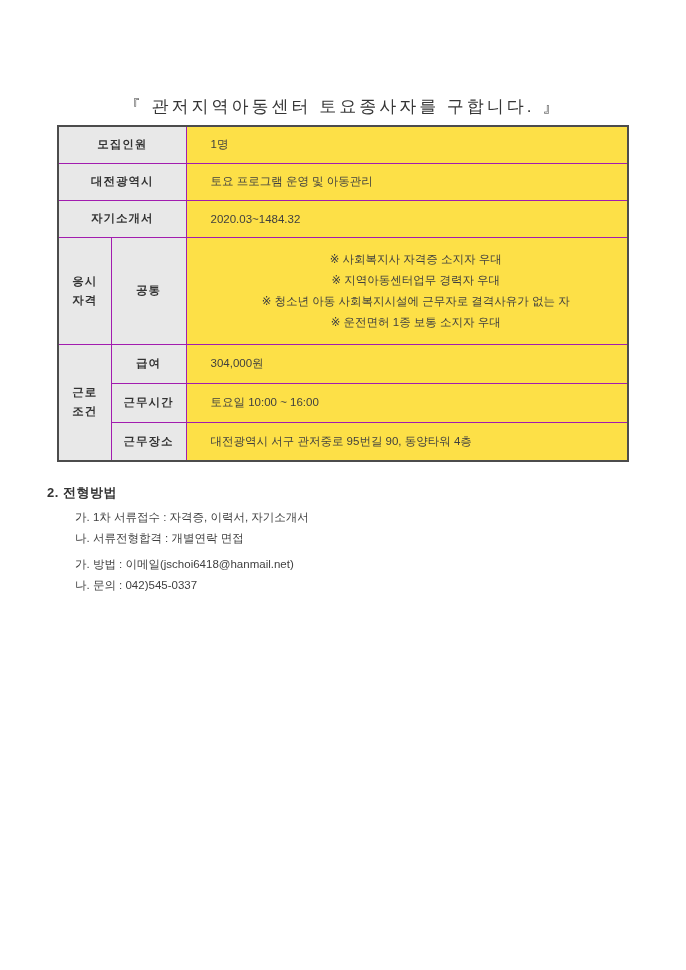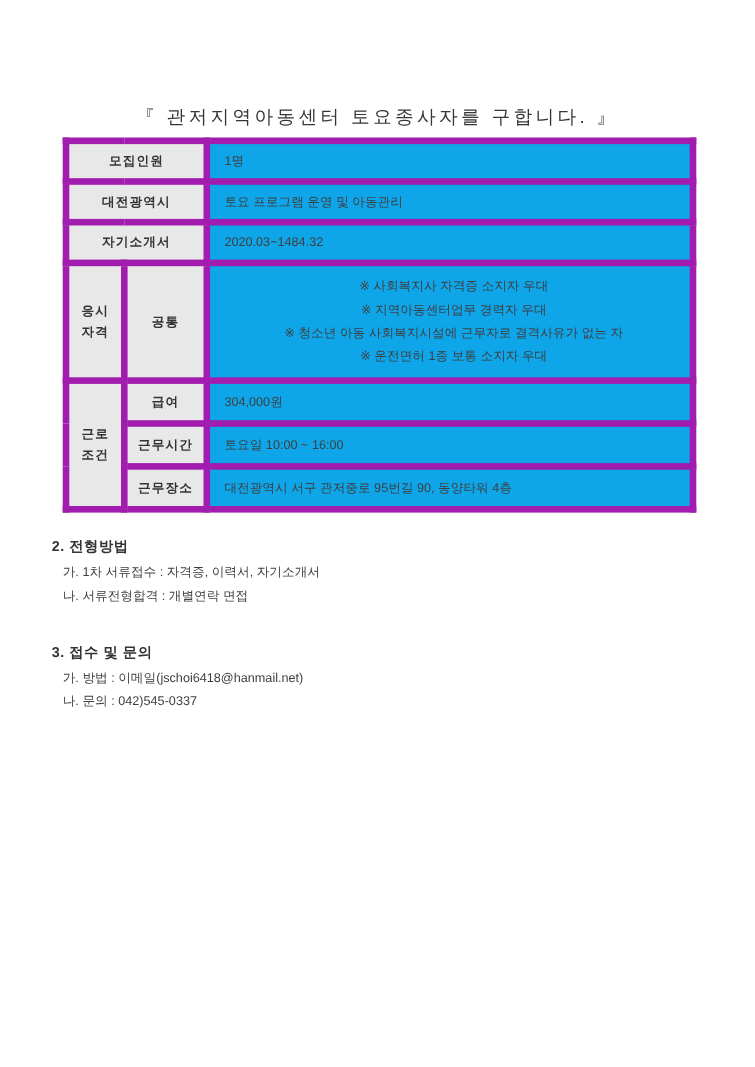--- a/index.html
+++ b/index.html
@@ -33,46 +33,46 @@
   .sec-contact .section-heading { margin-top: 31px; }
 
   .recruit-table {
     margin: 7px 0 0 10px;
     width: 570px;
     border-collapse: collapse;
     table-layout: fixed;
     border: 2px solid #4c4c4c;
   }
   .recruit-table td {
-    border: 6px solid #a21caf;
+    border: 1px solid #a21caf;
     font-size: 11.5px;
     color: #3f3f3f;
     padding: 2px 6px;
   }
   .recruit-table td.hdr {
     background: #e8e8e8;
     text-align: center;
     font-weight: 700;
     color: #333333;
     letter-spacing: 1px;
   }
   .recruit-table td.val {
-    background: #0ea5e9;
+    background: #fde047;
     text-align: left;
-    padding-left: 13px;
+    padding-left: 24px;
   }
   .row-basic { height: 37px; }
   .row-qual { height: 107px; }
   .row-cond { height: 39px; }
   .multiline { white-space: pre-line; line-height: 19px; }
   .req-list { line-height: 21px; text-align: center; }
   .req-item { white-space: nowrap; }
 
   .item-list {
-    margin: 5px 0 0 10px;
+    margin: 5px 0 0 28px;
     font-size: 11.5px;
     line-height: 21px;
     color: #3f3f3f;
   }
   .list-item { white-space: nowrap; }
 </style>
 </head>
 <body>
 
 <div class="page">
@@ -133,20 +133,19 @@
 
   <div class="section sec-process">
     <div class="section-heading">2. 전형방법</div>
     <div class="item-list">
       <div class="list-item">가. 1차 서류접수 : 자격증, 이력서, 자기소개서</div>
       <div class="list-item">나. 서류전형합격 : 개별연락 면접</div>
     </div>
   </div>
 
   <div class="section sec-contact">
-    <div class="section-heading">3. 접수 및 문의</div>
     <div class="item-list">
       <div class="list-item">가. 방법 : 이메일(jschoi6418@hanmail.net)</div>
       <div class="list-item">나. 문의 : 042)545-0337</div>
     </div>
   </div>
 
 </div>
 
 </body></html>

